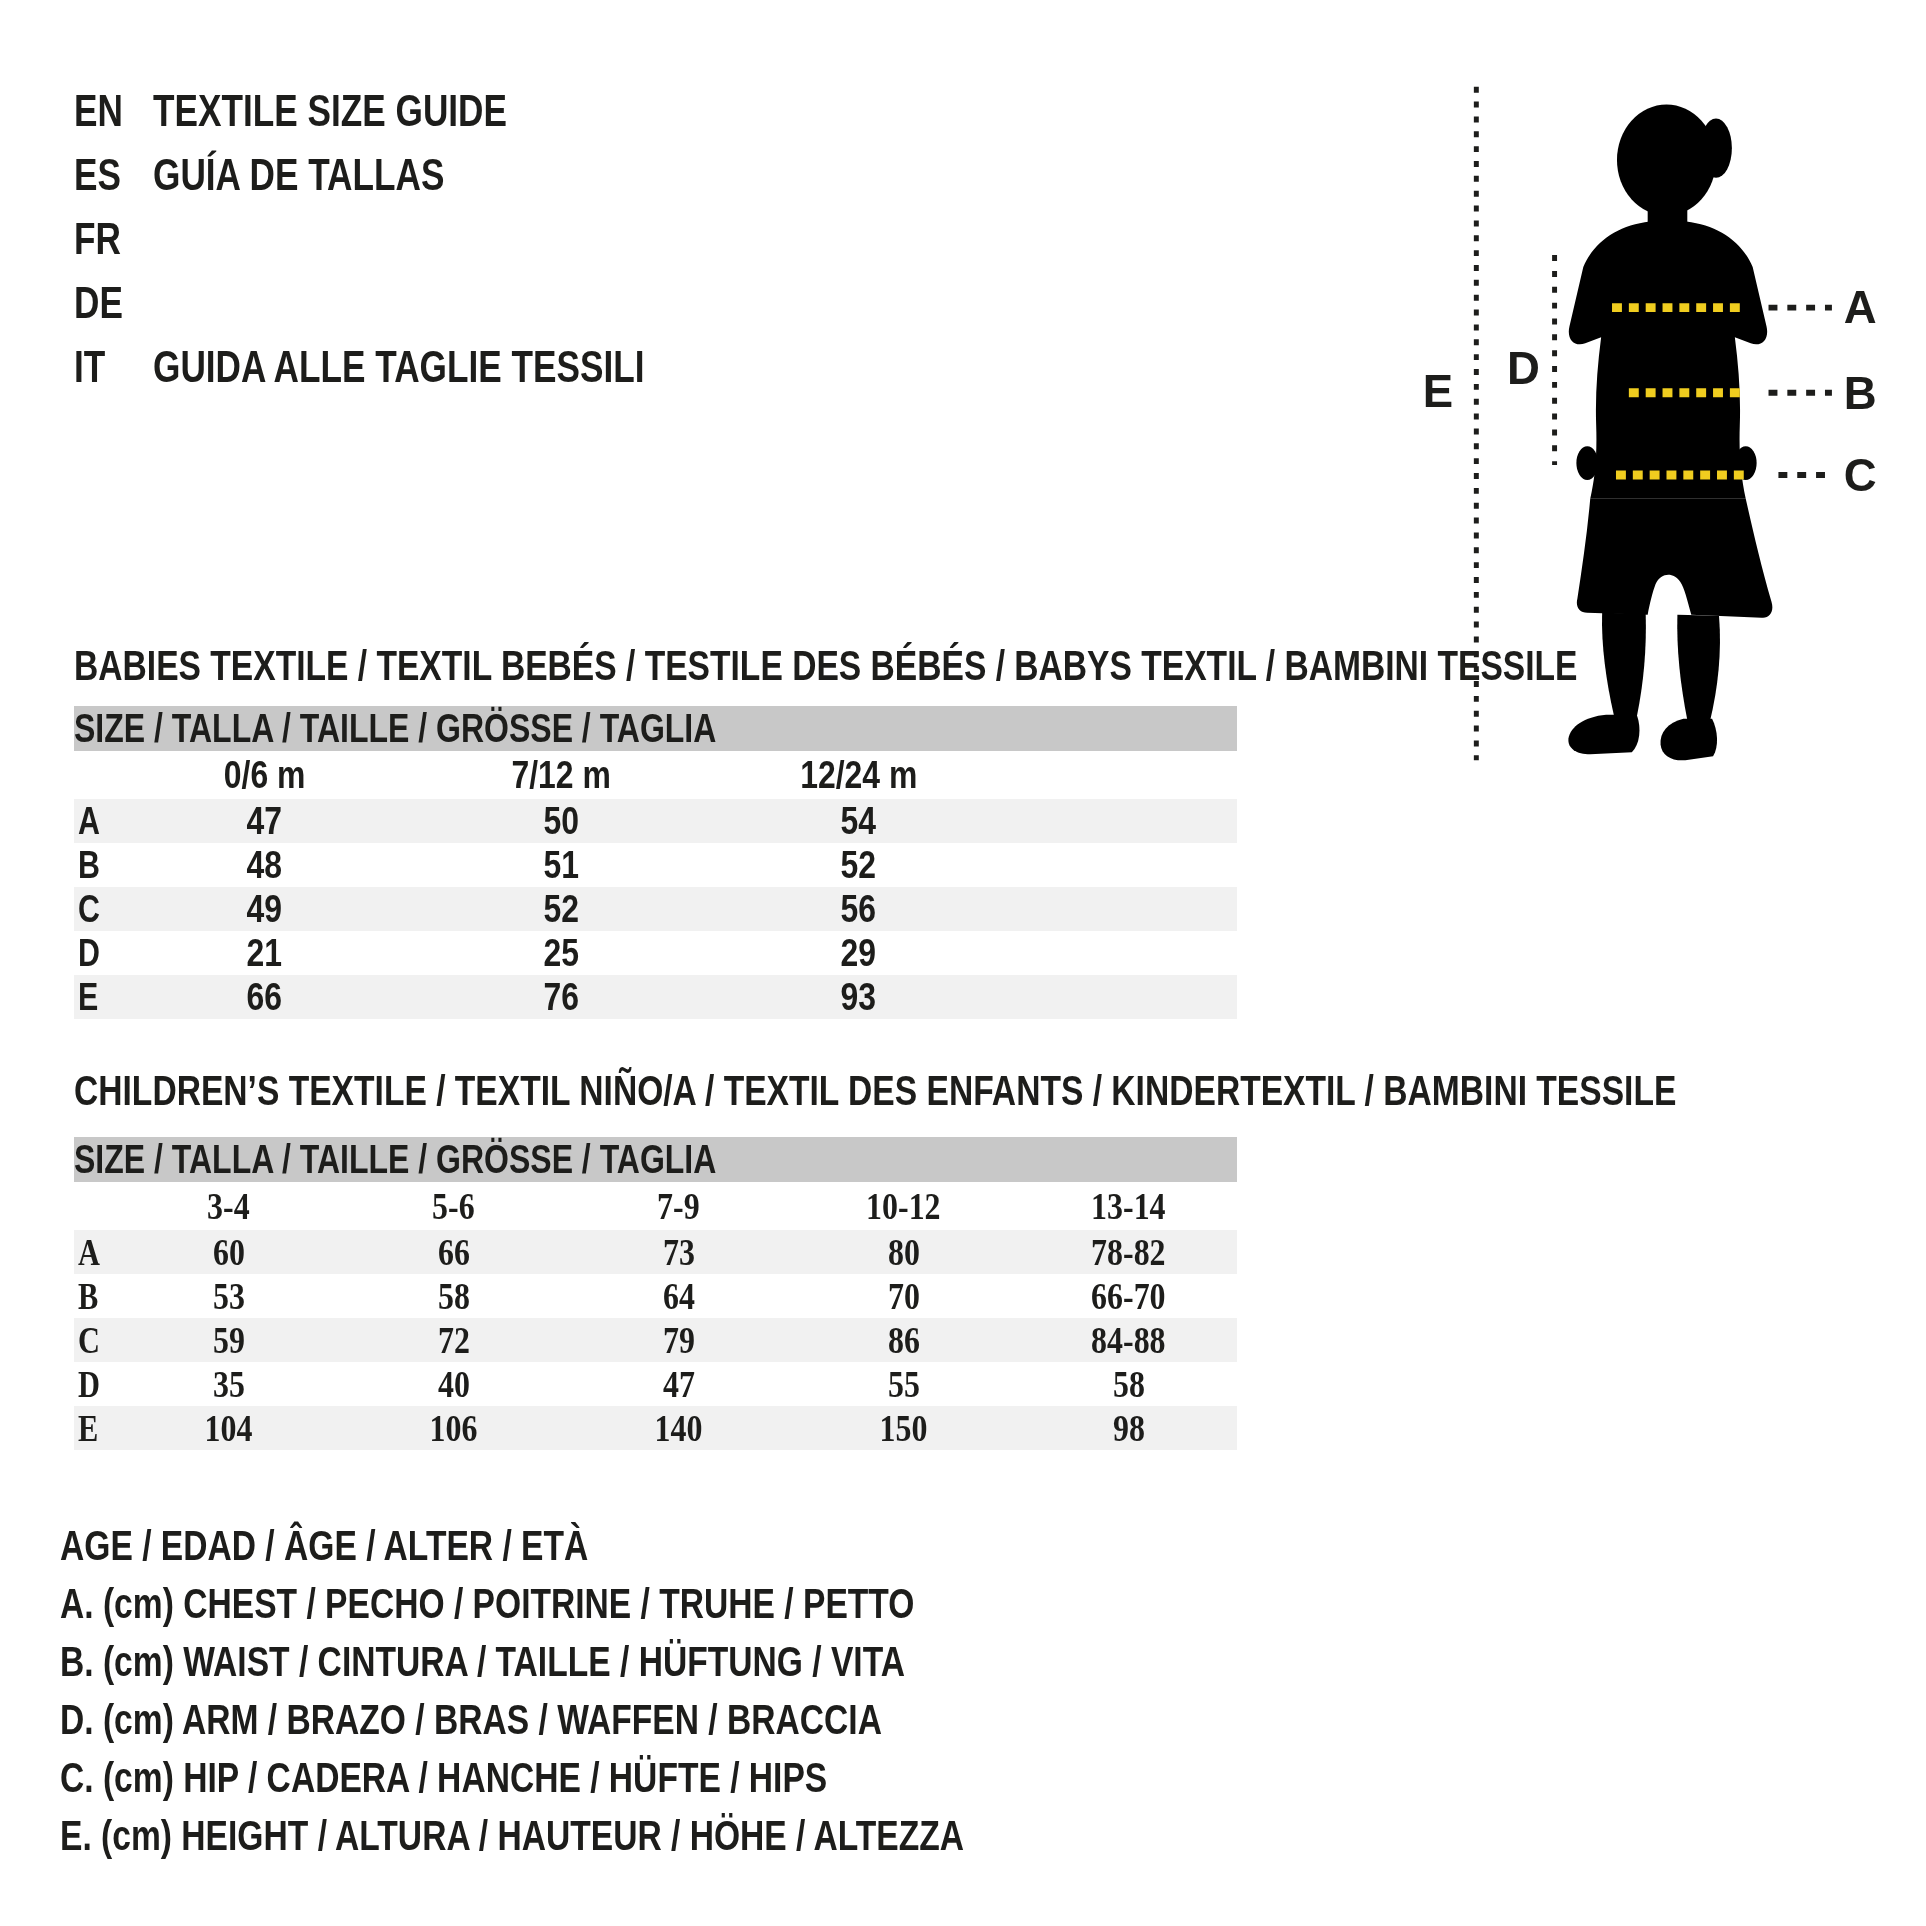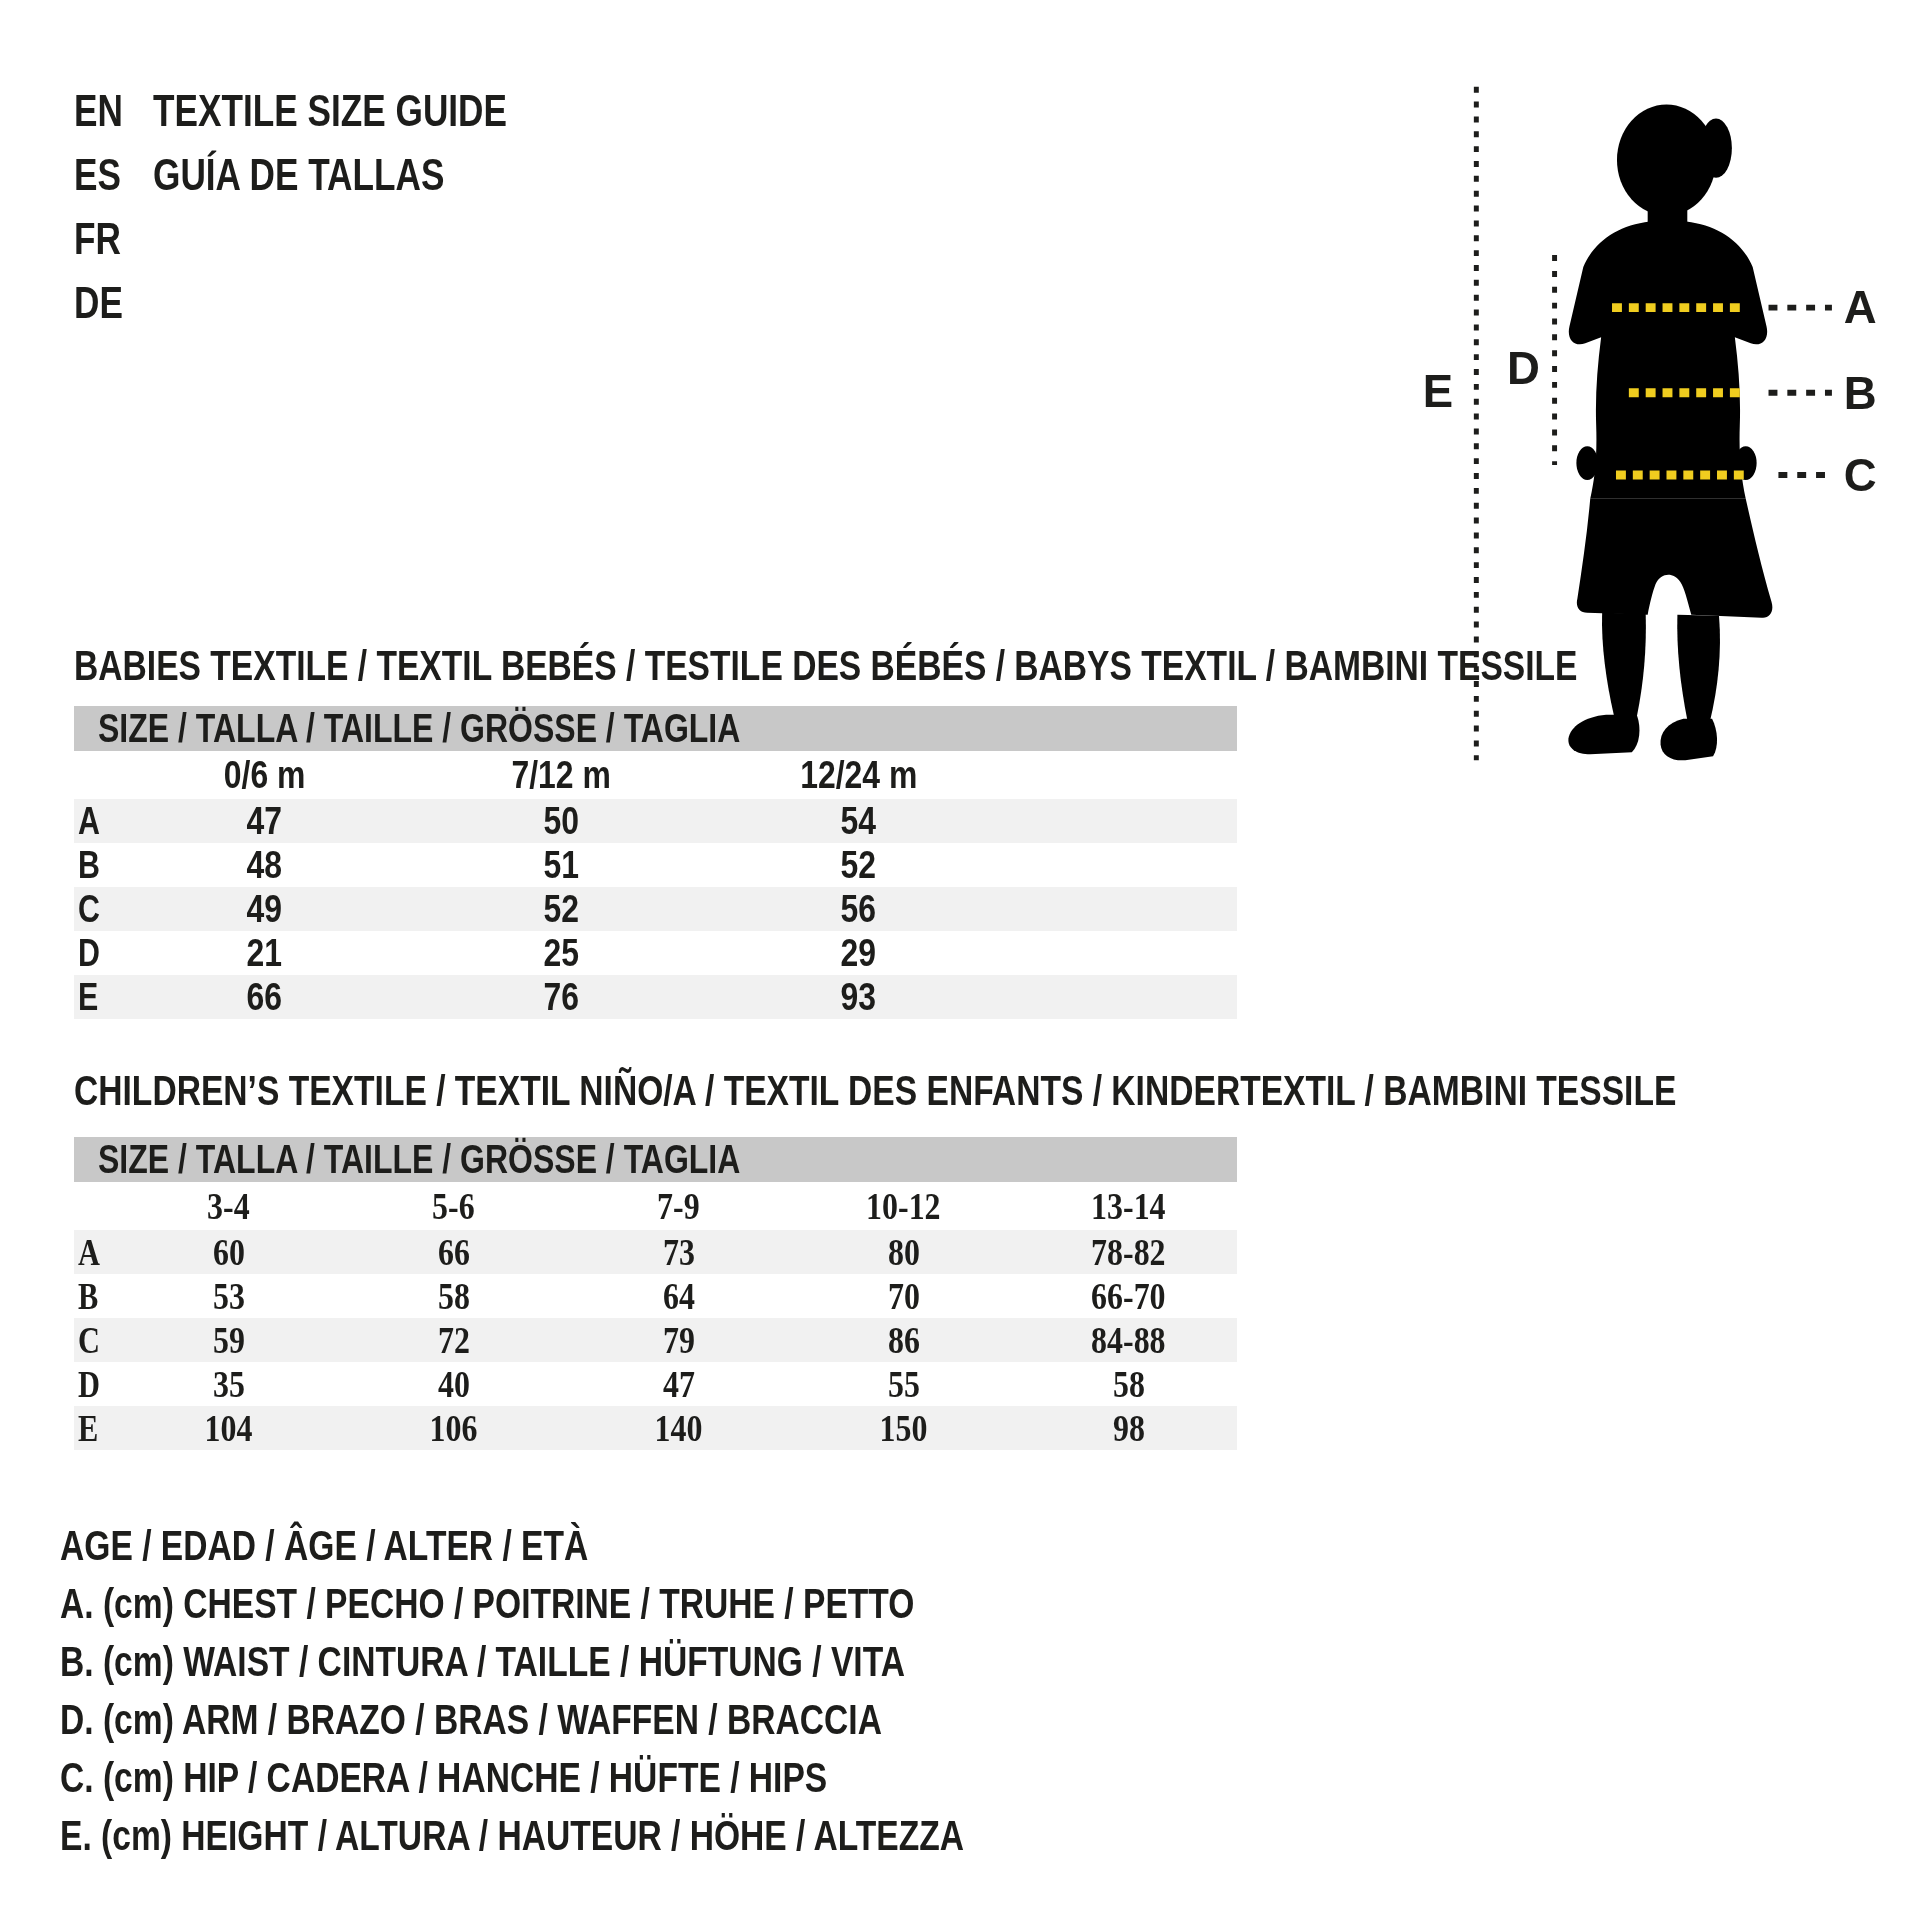--- a/index.html
+++ b/index.html
@@ -9,21 +9,21 @@
   .cl{display:inline-block;transform:scaleX(.80);transform-origin:0 50%;white-space:nowrap;}
   .cx{display:inline-block;transform:scaleX(.84);transform-origin:50% 50%;white-space:nowrap;}
   
   .langs{position:absolute;left:74px;top:79px;}
   .lang-row{display:flex;height:64px;align-items:center;font-size:44px;font-weight:700;}
   .lang-code{width:79px;flex:0 0 79px;}
   
   .sec-head{position:absolute;left:74px;font-size:42px;font-weight:700;}
   
   .size-table{position:absolute;left:74px;width:1163px;}
-  .bar{height:45px;background:#c8c8c8;display:flex;align-items:center;padding-left:24px;
+  .bar{height:45px;background:#c8c8c8;display:flex;align-items:center;padding-left:0;
        font-size:40px;font-weight:700;}
   .cols,.trow{display:grid;align-items:center;font-size:38px;font-weight:700;}
   .cols{height:48px;}
   .trow{height:44px;}
   .babies-grid{grid-template-columns:42px 297px 297px 297px 1fr;}
   .children-grid{grid-template-columns:42px 225px 225px 225px 225px 225px 1fr;font-family:Liberation Serif, serif;}
   .cell{text-align:center;}
   .rlabel{text-align:left;padding-left:4px;}
   .shade{background:#f1f1f1;}
   
@@ -45,20 +45,24 @@
     </div>
     <div class="lang-row">
       <span class="lang-code"><span class="cl">ES</span></span>
       <span><span class="cl">GUÍA DE TALLAS</span></span>
     </div>
     <div class="lang-row">
       <span class="lang-code"><span class="cl">FR</span></span>
     </div>
     <div class="lang-row">
       <span class="lang-code"><span class="cl">DE</span></span>
+    </div>
+    <div class="lang-row">
+      <span class="lang-code"><span class="cl">IT</span></span>
+      <span><span class="cl">GUIDA ALLE TAGLIE TESSILI</span></span>
     </div>
   </div>
 
   <svg class="figure" width="521" height="738" viewBox="1420 55 526 745" xmlns="http://www.w3.org/2000/svg">
 
     <line x1="1491" y1="88" x2="1491" y2="768" stroke="#1d1d1b" stroke-width="5" stroke-dasharray="6 9"></line>
 
     <line x1="1570" y1="258" x2="1570" y2="470" stroke="#1d1d1b" stroke-width="5" stroke-dasharray="6 10"></line>
 
     <g fill="#000000">

